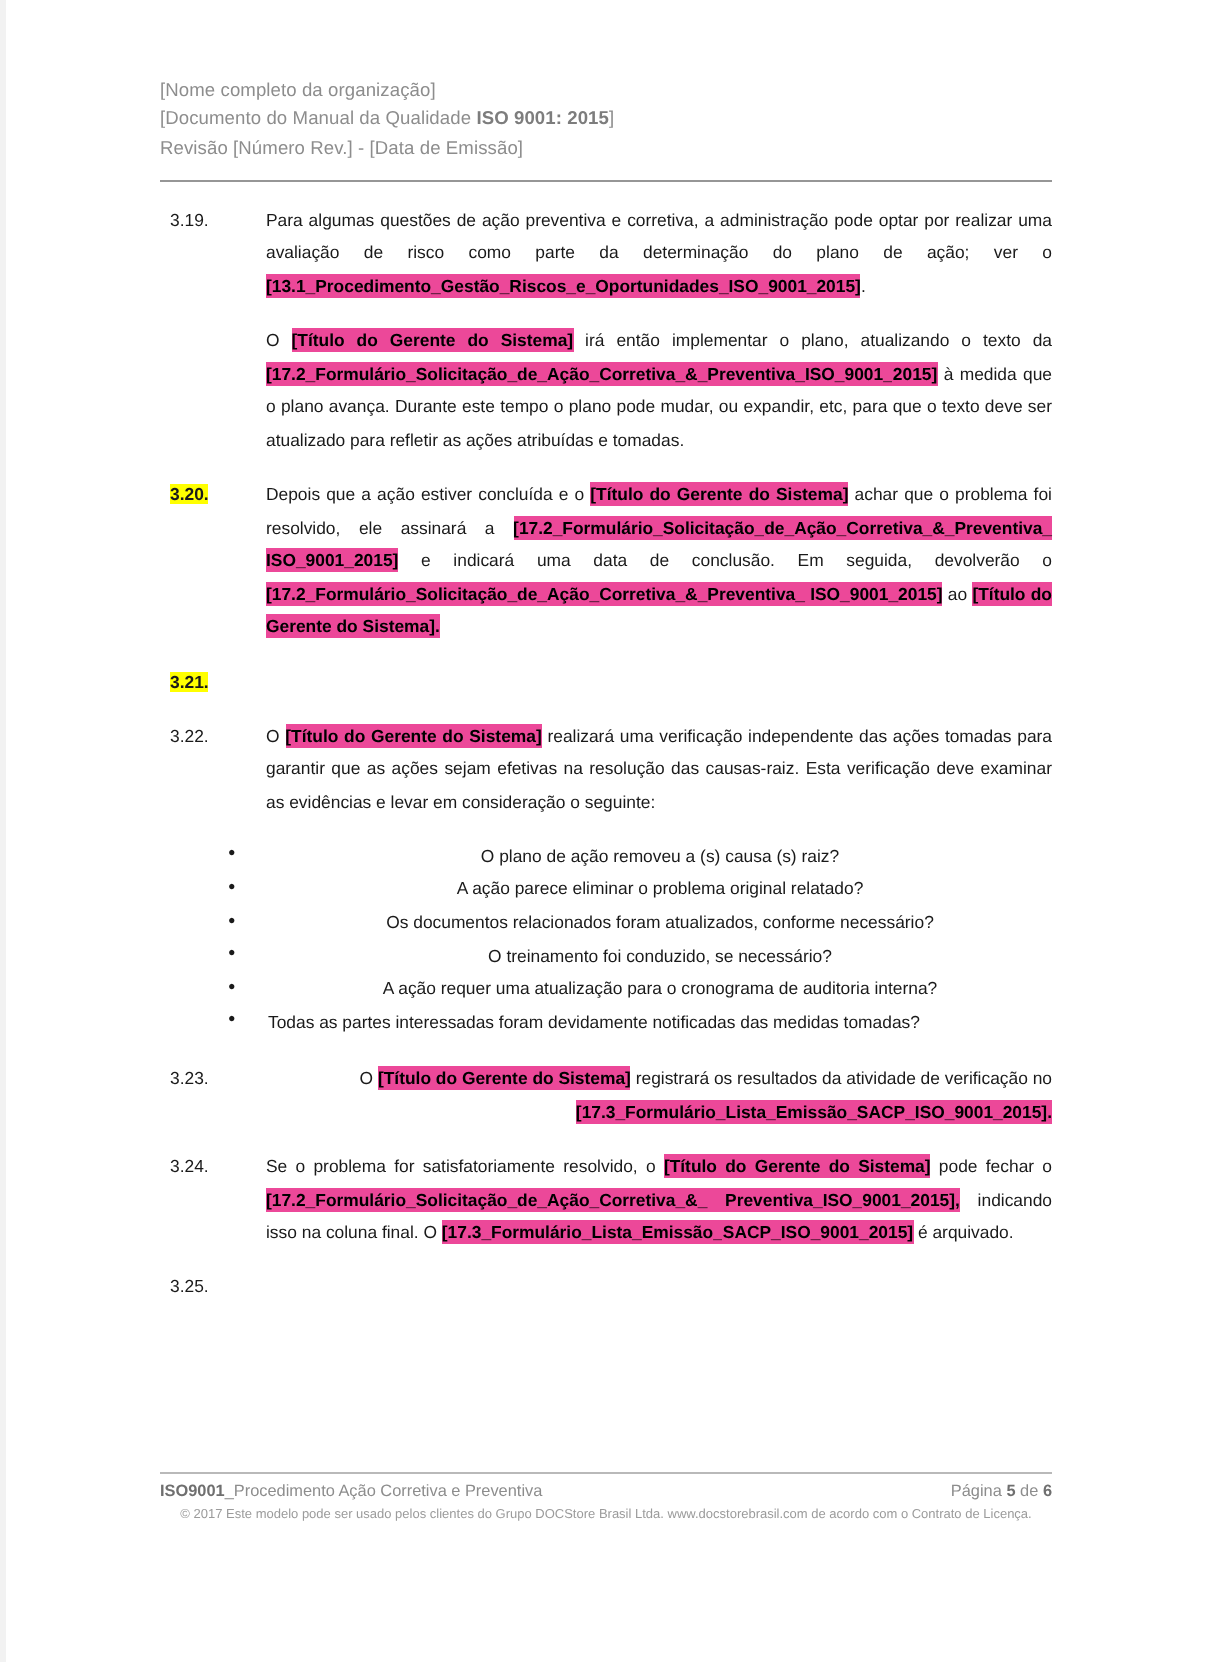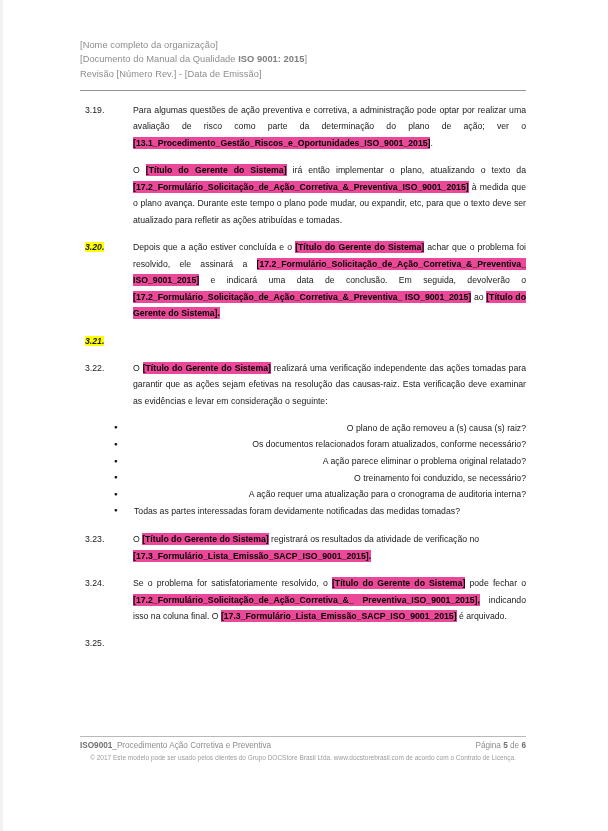--- a/index.html
+++ b/index.html
@@ -63,32 +63,31 @@
     font-size: 8.7px;
     line-height: 16.6px;
     color: #1a1a1a;
     padding-left: 5px;
     box-sizing: border-box;
   }
   .clause-num.hl > span {
     background: #FFFF00;
     font-weight: bold;
     padding: 0 0;
-    font-style: italic;
   }
   .clause-body {
     flex: 1 1 auto;
     font-size: 8.7px;
     line-height: 16.6px;
     text-align: justify;
     text-justify: inter-word;
     color: #1a1a1a;
     hyphens: none;
   }
-  .clause-body.nojust { text-align: left; }
+  .clause-body.nojust { text-align: right; }
 
   .sub { margin-top: 10.5px; }
 
   
   mark {
     background: #ec4899;
     color: #000000;
     padding: 1px 0;
   }
   mark.b { font-weight: bold; }
@@ -109,21 +108,21 @@
   }
   .bullets li::before {
     content: "\25CF";
     position: absolute;
     left: 2px;
     top: -0.5px;
     font-size: 6.2px;
     line-height: 16.6px;
     color: #1a1a1a;
   }
-  .bullets li.nojust { text-align: right; }
+  .bullets li.nojust { text-align: center; }
 
   
   .footer {
     position: absolute;
     left: 80px;
     top: 736px;
     width: 446px;
   }
   .footer-rule {
     border-top: 1px solid #b9b9b9;
@@ -188,22 +187,22 @@
 
       <div class="clause">
         <div class="clause-num"><span>3.22.</span></div>
         <div class="clause-body">
           <span>O </span><mark class="b">[Título do Gerente do Sistema]</mark><span> realizará uma verificação independente das ações tomadas para garantir que as ações sejam efetivas na resolução das causas-raiz. Esta verificação deve examinar as evidências e levar em consideração o seguinte:</span>
         </div>
       </div>
 
       <ul class="bullets">
         <li class="nojust">O plano de ação removeu a (s) causa (s) raiz?</li>
+        <li class="nojust">A ação parece eliminar o problema original relatado?</li>
         <li class="nojust">Os documentos relacionados foram atualizados, conforme necessário?</li>
-        <li class="nojust">A ação parece eliminar o problema original relatado?</li>
         <li class="nojust">O treinamento foi conduzido, se necessário?</li>
         <li class="nojust">A ação requer uma atualização para o cronograma de auditoria interna?</li>
         <li>Todas as partes interessadas foram devidamente notificadas das medidas tomadas?</li>
       </ul>
 
       <div class="clause" style="margin-top:12px">
         <div class="clause-num"><span>3.23.</span></div>
         <div class="clause-body nojust">
           <span>O </span><mark class="b">[Título do Gerente do Sistema]</mark><span> registrará os resultados da atividade de verificação no </span><mark class="b">[17.3_Formulário_Lista_Emissão_SACP_ISO_9001_2015].</mark>
         </div>

